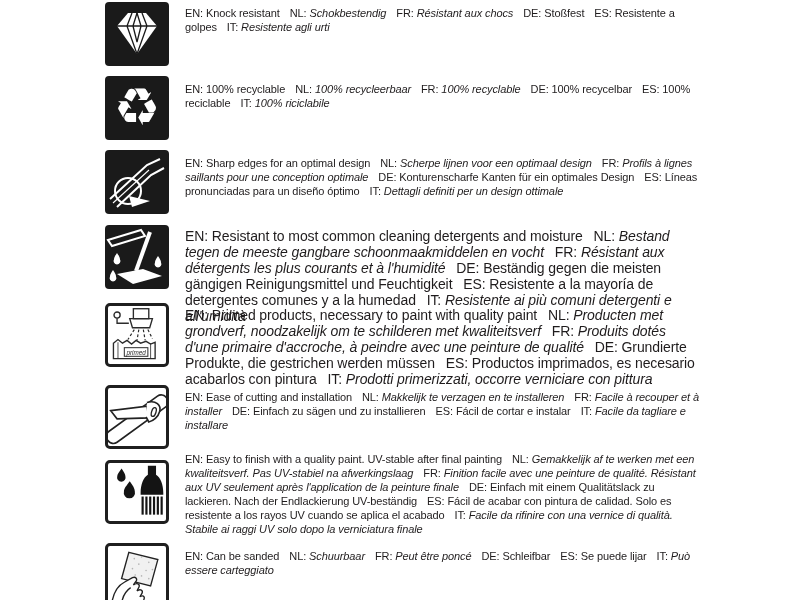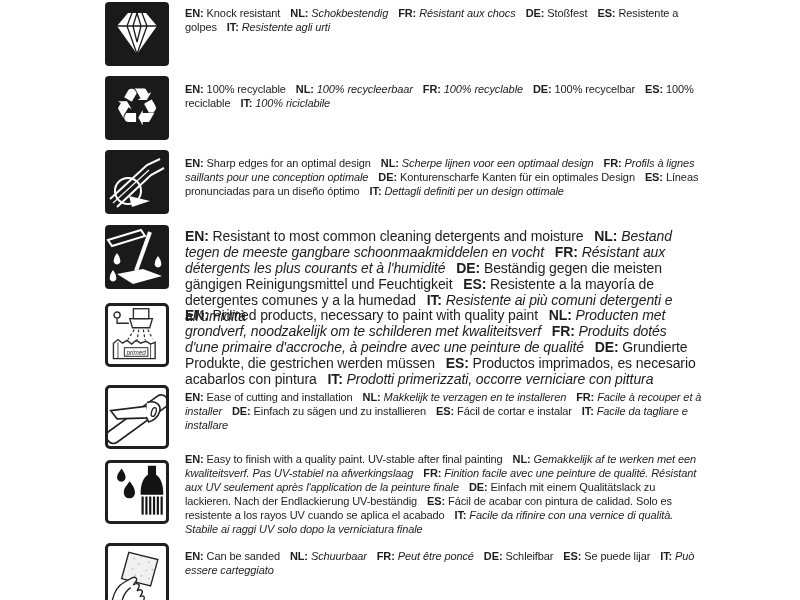--- a/index.html
+++ b/index.html
@@ -19,21 +19,21 @@
   .icon svg{display:block;width:100%;height:100%;}
   .recycle-glyph{
     width:100%;height:100%;display:flex;align-items:center;justify-content:center;
     color:#ffffff;font-size:52px;line-height:1;padding-bottom:2px;box-sizing:border-box;
   }
   .text{
     position:absolute;left:185px;width:517px;
     font-size:11px;line-height:14px;letter-spacing:-0.1px;
   }
   .text.loose{line-height:16px;font-size:14px;}
-  .lbl{font-weight:bold;font-style:normal;text-align:center;}
+  .lbl{font-weight:normal;font-style:normal;text-align:center;}
   .val{font-weight:normal;text-align:right;}
   .val.it{font-style:italic;}
   .gap{display:inline-block;width:7px;}
 </style>
 </head>
 <body>
 
 <div id="page">
   <div id="rows">
       <div class="row">

